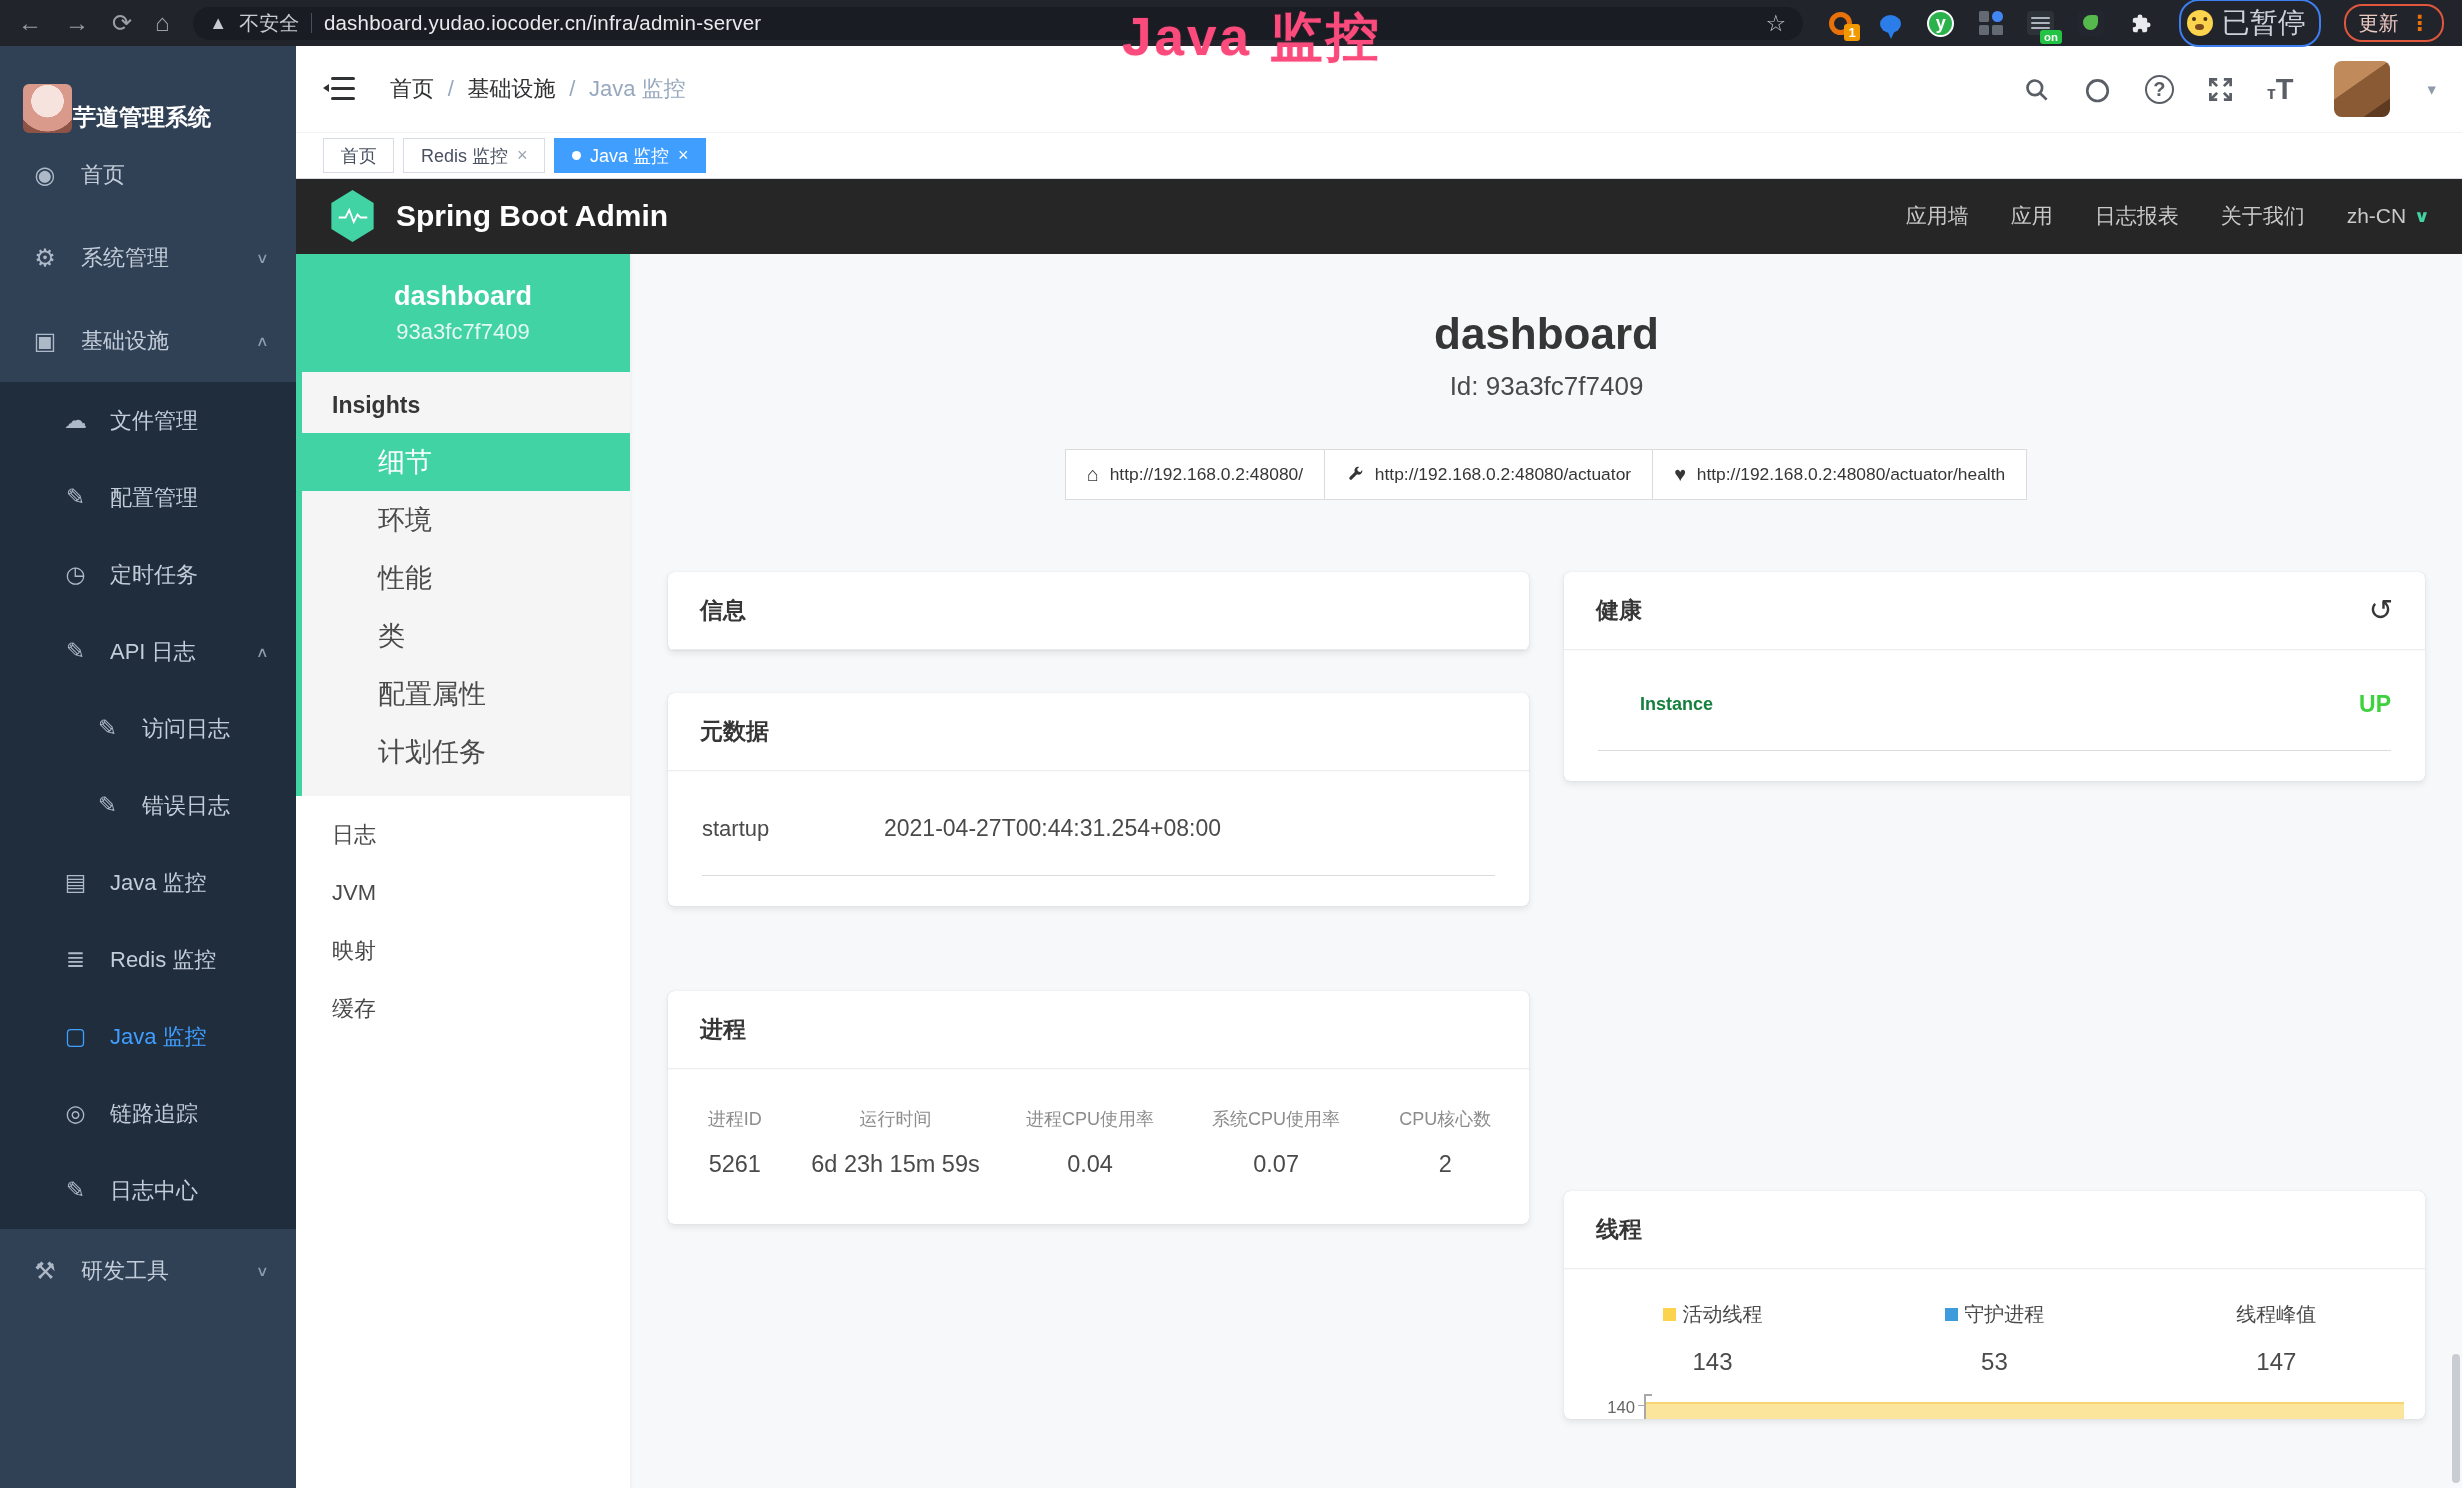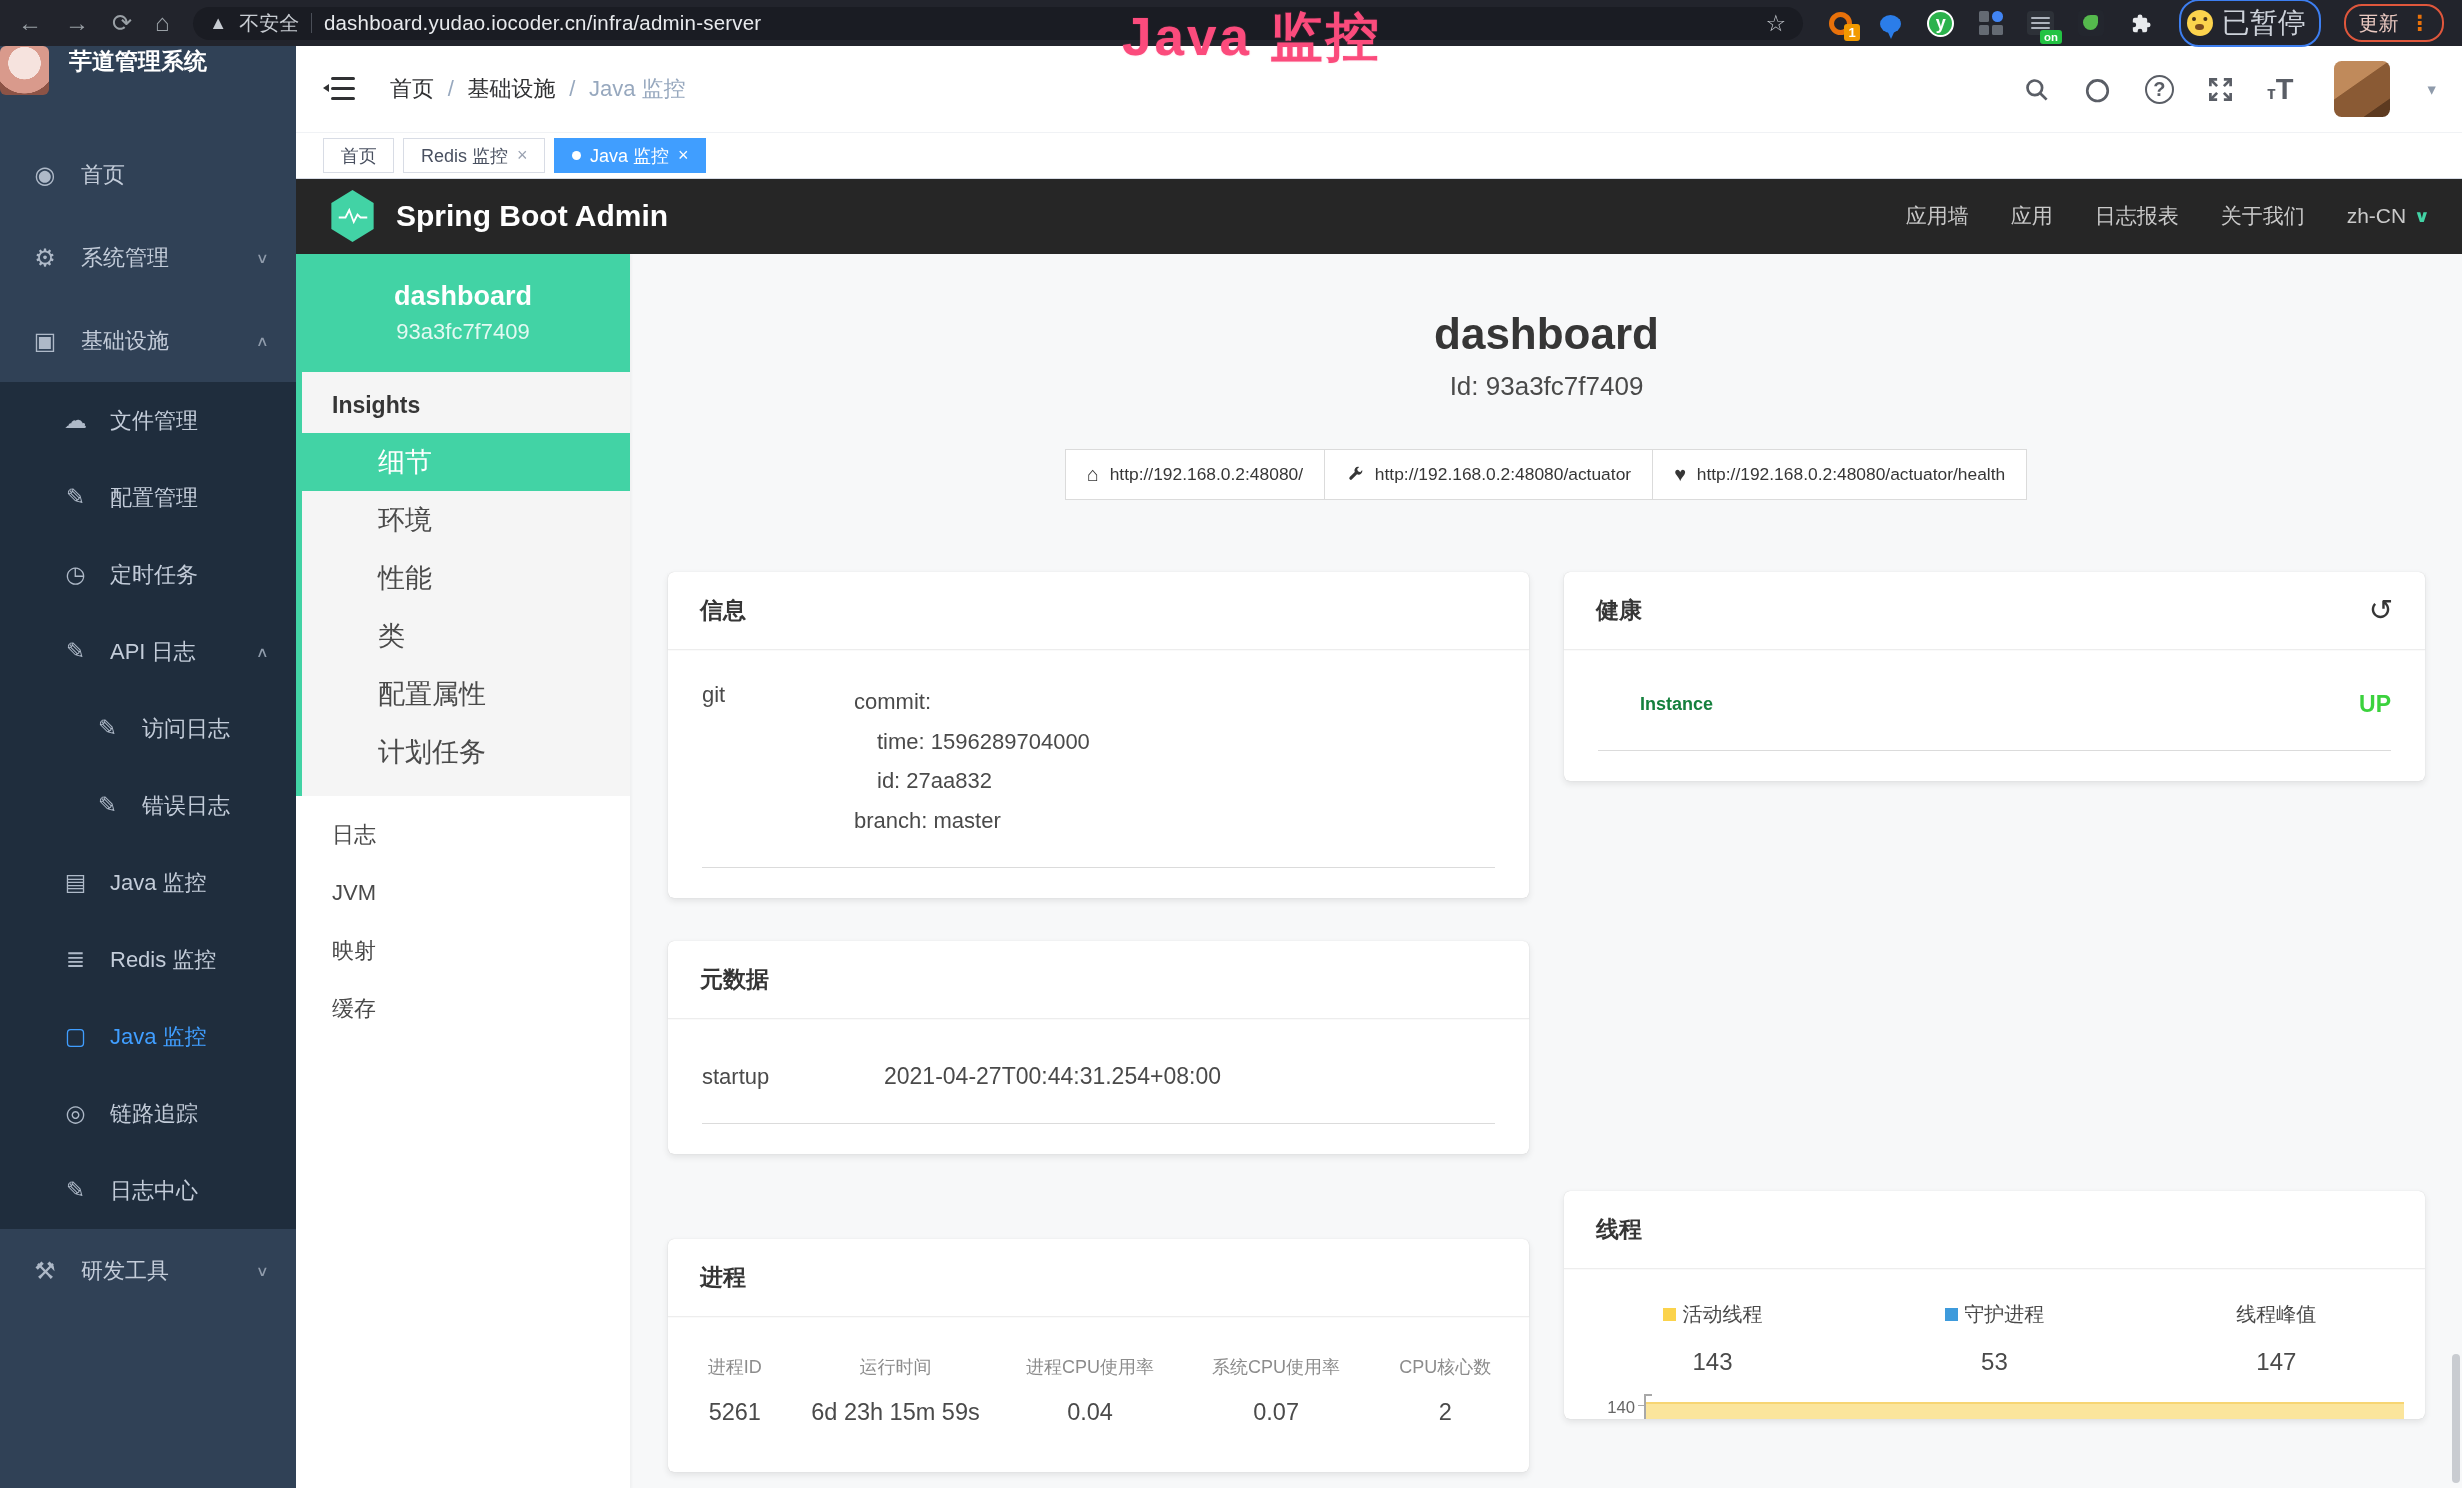--- a/index.html
+++ b/index.html
@@ -50,21 +50,21 @@
   .update { display:flex; align-items:center; gap:10.6px; border:2.3px solid #e0573c; border-radius:18px;
             padding:3.8px 12px; color:#e9c8c0; font-size:20px; }
   .update .dots { color:#e8710a; font-size:21px; font-weight:bold; letter-spacing:0; }
 
   
   .annotation { position:absolute; left:1122px; top:1.5px; z-index:60; color:#fb4b7c; font-size:53px;
                 font-weight:bold; letter-spacing:3px; text-shadow:0 0 1.5px rgba(251,75,124,.4); }
 
   
   .sidebar { position:absolute; left:0; top:46px; width:296px; height:1443px; background:#304156; z-index:20; }
-  .logo { height:87px; display:flex; align-items:flex-start; gap:20px; }
+  .logo { height:87px; display:flex; align-items:flex-end; padding-left:23px; gap:1px; }
   .logo .pic { width:49px; height:49px; border-radius:6px;
                background:radial-gradient(circle at 50% 35%, #f6e3de 0 40%, #d99a8c 41% 75%, #8c5346 76%); }
   .logo .lt { color:#fff; font-size:23px; font-weight:bold; }
   .m-item { height:83px; display:flex; align-items:center; padding:0 27px 0 30px; color:#c3ccd9; font-size:22px; gap:21px; }
   .m-item .mi { width:30px; text-align:center; font-size:24px; color:#aeb9c8; }
   .m-item .chev { margin-left:auto; font-size:18px; color:#8f9bab; transform:scaleY(.8); }
   .submenu { background:#1f2d3d; }
   .s-item { height:77px; display:flex; align-items:center; padding-left:61px; gap:20px; color:#c3ccd9; font-size:22px; }
   .s-item .mi { width:29px; text-align:center; font-size:23px; color:#aeb9c8; }
   .s-item.nest { padding-left:93px; }
@@ -429,31 +429,20 @@
           </span>
       </div>
 
       <div class="cards">
 
         <div class="col">
           <div class="card">
             <div class="chead">
                 <span class="t">信息</span>
               </div>
-            <div class="cbody">
-              <div class="kv">
-                <span class="k">git</span>
-                <div class="infolines">
-                  <div>commit:</div>
-                  <div class="ind">time: 1596289704000</div>
-                  <div class="ind">id: 27aa832</div>
-                  <div>branch: master</div>
-                </div>
-              </div>
-            </div>
           </div>
 
           <div class="card" style="margin-top:43px">
             <div class="chead">
                 <span class="t">元数据</span>
               </div>
             <div class="cbody">
               <div class="mrow">
                 <span class="k">startup</span>
                 <span class="v">2021-04-27T00:44:31.254+08:00</span>

